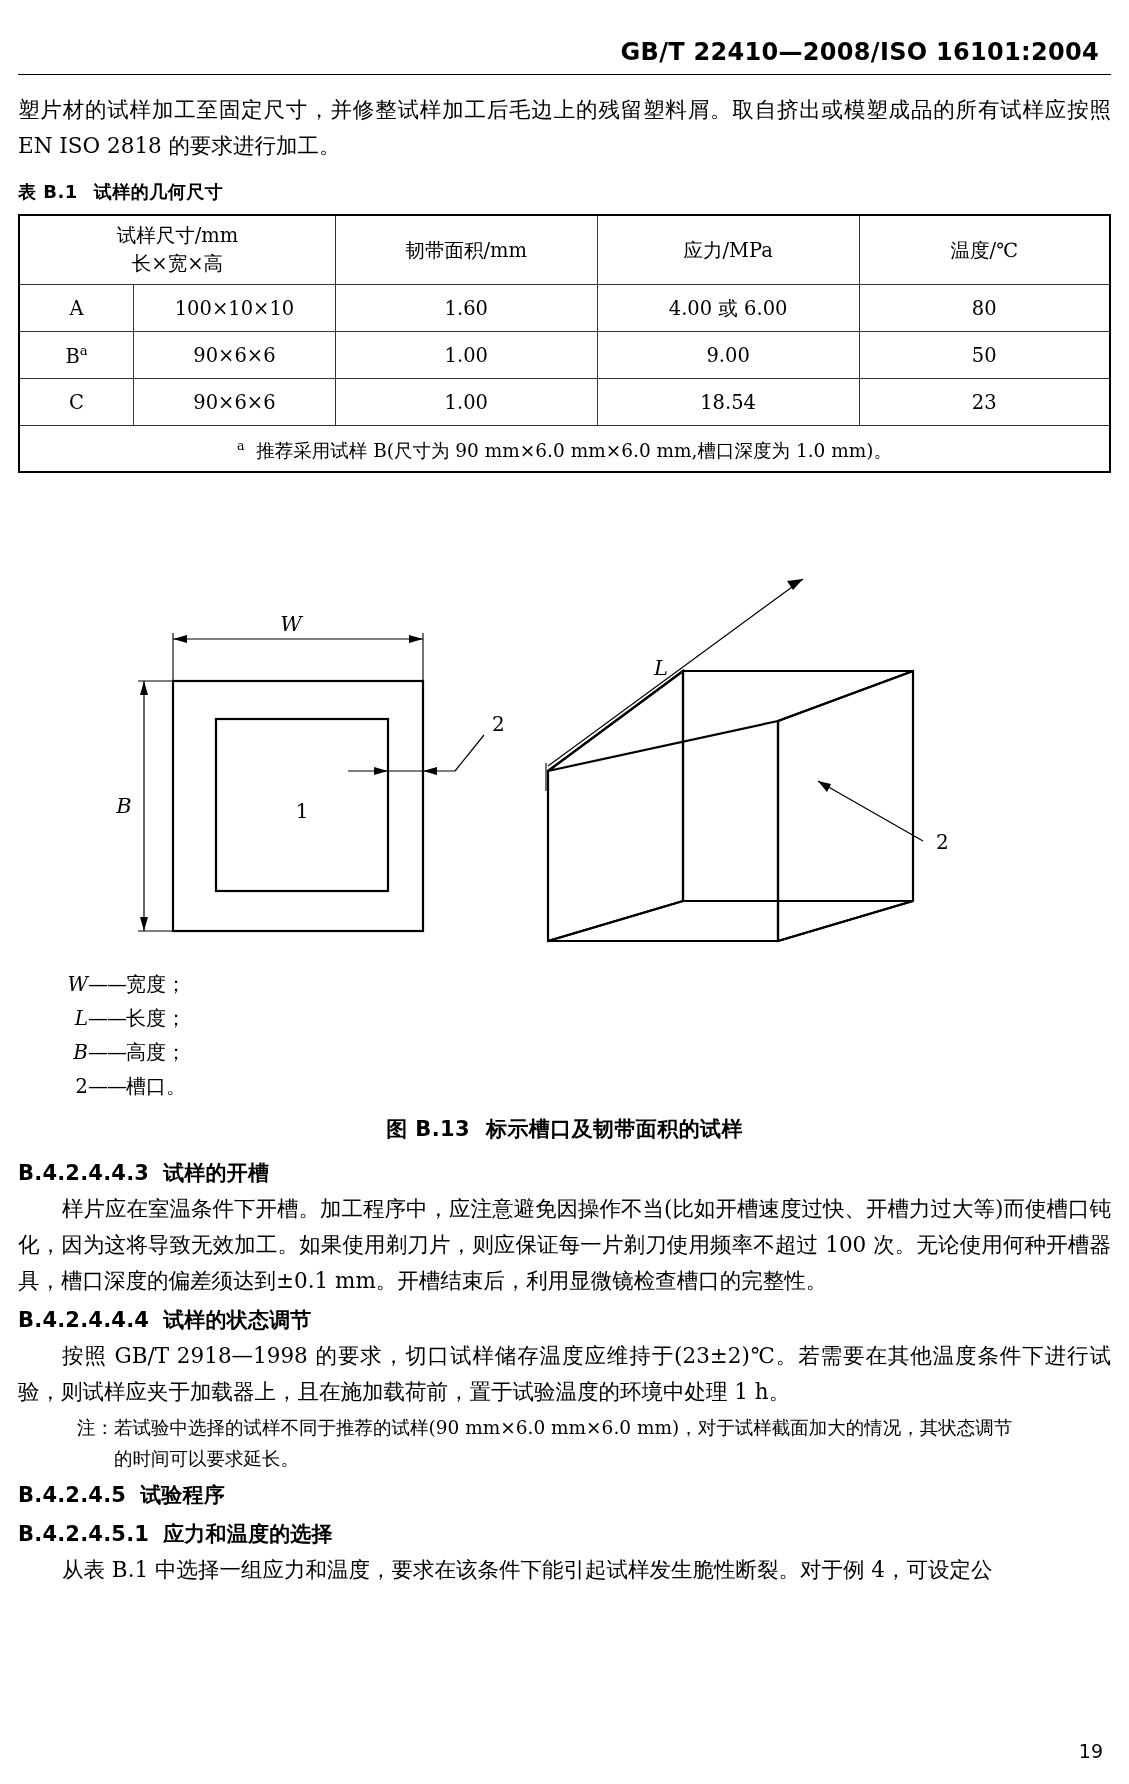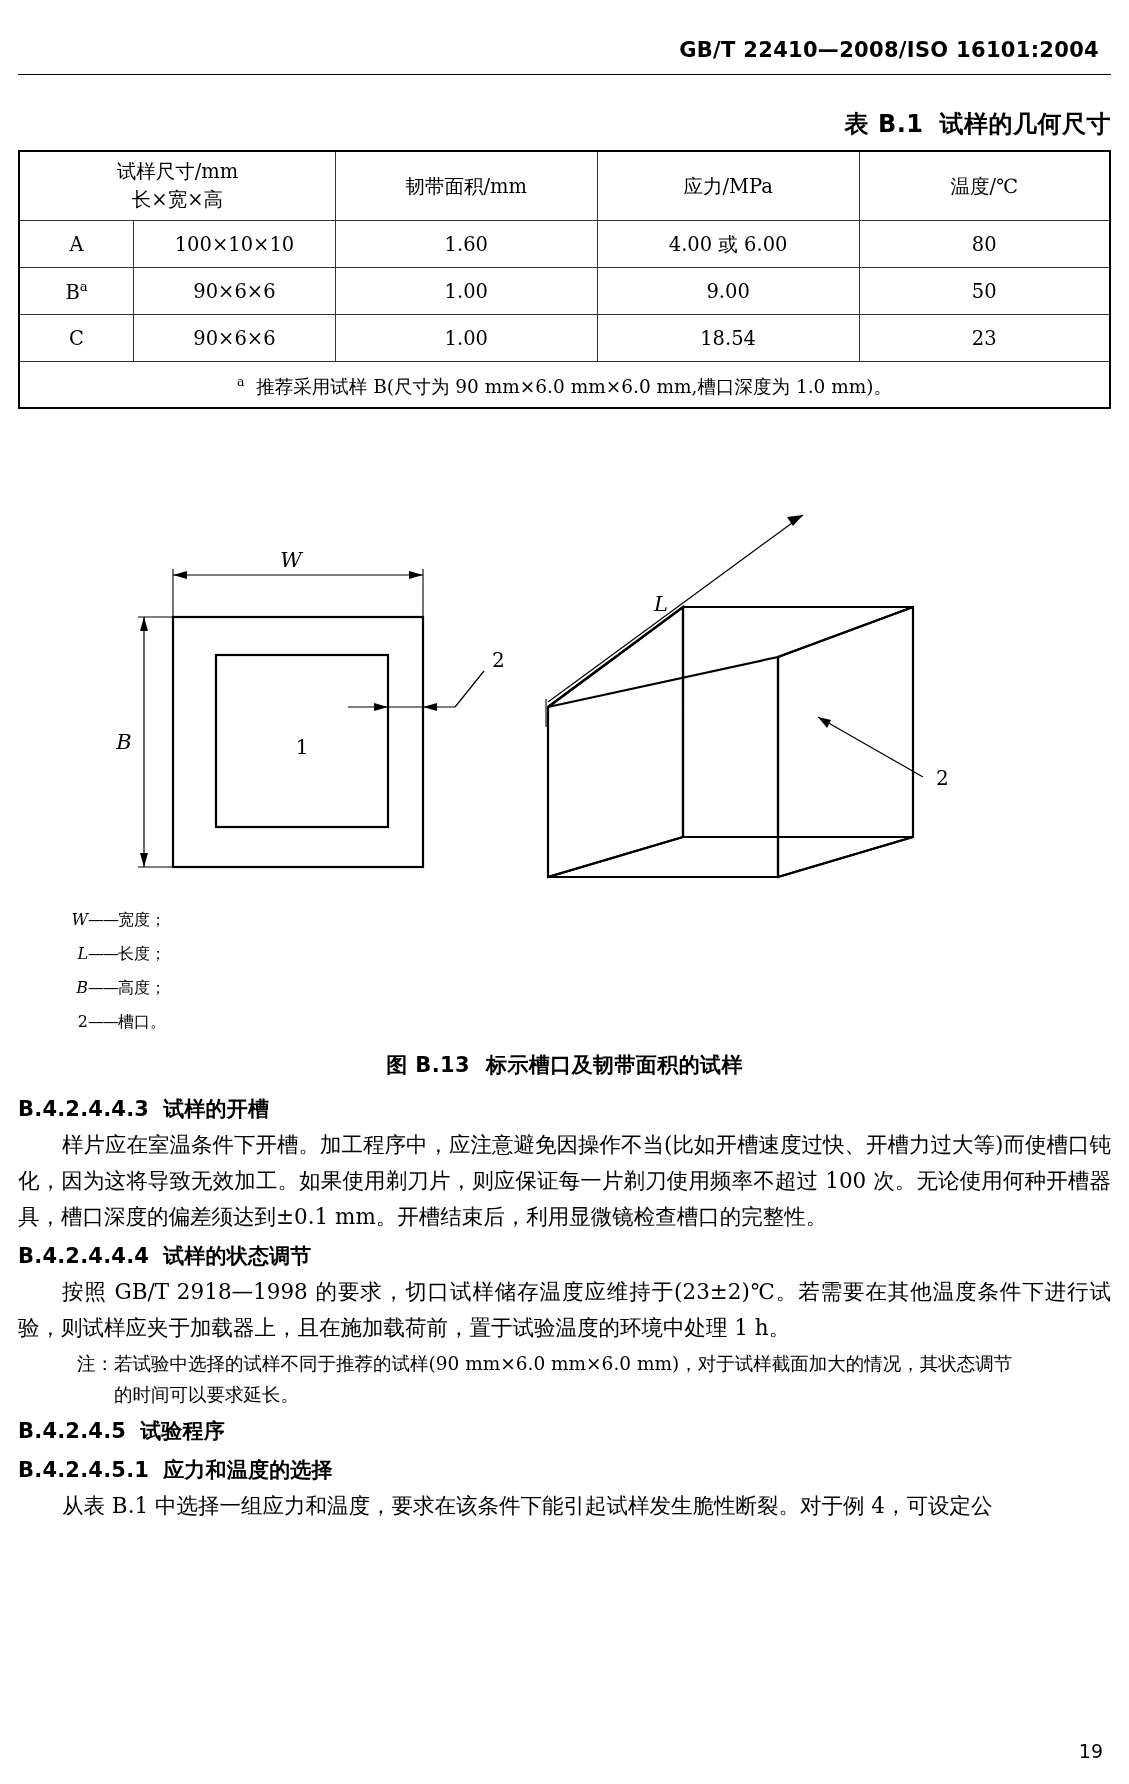--- a/index.html
+++ b/index.html
@@ -20,21 +20,21 @@
     box-sizing: border-box;
   }
 
   
   .header {
     position: absolute;
     top: 38px;
     right: 30px;
     font-family: "DejaVu Sans", "Liberation Sans", sans-serif;
     font-weight: bold;
-    font-size: 21px;
+    font-size: 24px;
     letter-spacing: 0.3px;
     white-space: nowrap;
   }
   .header-rule {
     position: absolute;
     top: 74px;
     left: 18px;
     right: 18px;
     border-top: 1.6px solid #000;
   }
@@ -58,24 +58,24 @@
     font-weight: bold;
     font-size: 21px;
     line-height: 36px;
     margin: 3px 0 0 0;
     letter-spacing: 0.2px;
   }
   .heading .num { margin-right: 14px; }
 
   
   .table-caption {
-    text-align: right;
+    text-align: left;
     font-family: "DejaVu Sans", "Liberation Sans", sans-serif;
     font-weight: bold;
-    font-size: 24px;
+    font-size: 18px;
     margin: 16px 0 10px 0;
     letter-spacing: 0.5px;
   }
   .table-caption .gap { display: inline-block; width: 16px; }
 
   
   table.spec {
     border-collapse: collapse;
     width: 100%;
     table-layout: fixed;
@@ -106,21 +106,21 @@
   .figure {
     position: relative;
     height: 470px;
     margin-top: 18px;
   }
   .figure svg { display: block; }
 
   
   .legend {
     margin-top: 6px;
-    font-size: 16px;
+    font-size: 20px;
     line-height: 34px;
   }
   .legend .row { padding-left: 44px; white-space: nowrap; }
   .legend .sym {
     display: inline-block;
     min-width: 26px;
     text-align: right;
     font-style: italic;
     font-family: "DejaVu Serif", "Liberation Serif", serif;
   }
@@ -166,20 +166,21 @@
 </head>
 <body>
 
 <div class="page">
 
   <div class="header">GB/T 22410—2008/ISO 16101:2004</div>
   <div class="header-rule"></div>
 
   <div class="content">
 
+    <p class="para">塑片材的试样加工至固定尺寸，并修整试样加工后毛边上的残留塑料屑。取自挤出或模塑成品的所有试样应按照 EN ISO 2818 的要求进行加工。</p>
 
     <div class="table-caption">
       <span>表 B.1</span><span class="gap"></span><span>试样的几何尺寸</span>
     </div>
 
     <table class="spec">
       <colgroup>
         <col style="width:10.5%">
         <col style="width:18.5%">
         <col style="width:24%">

